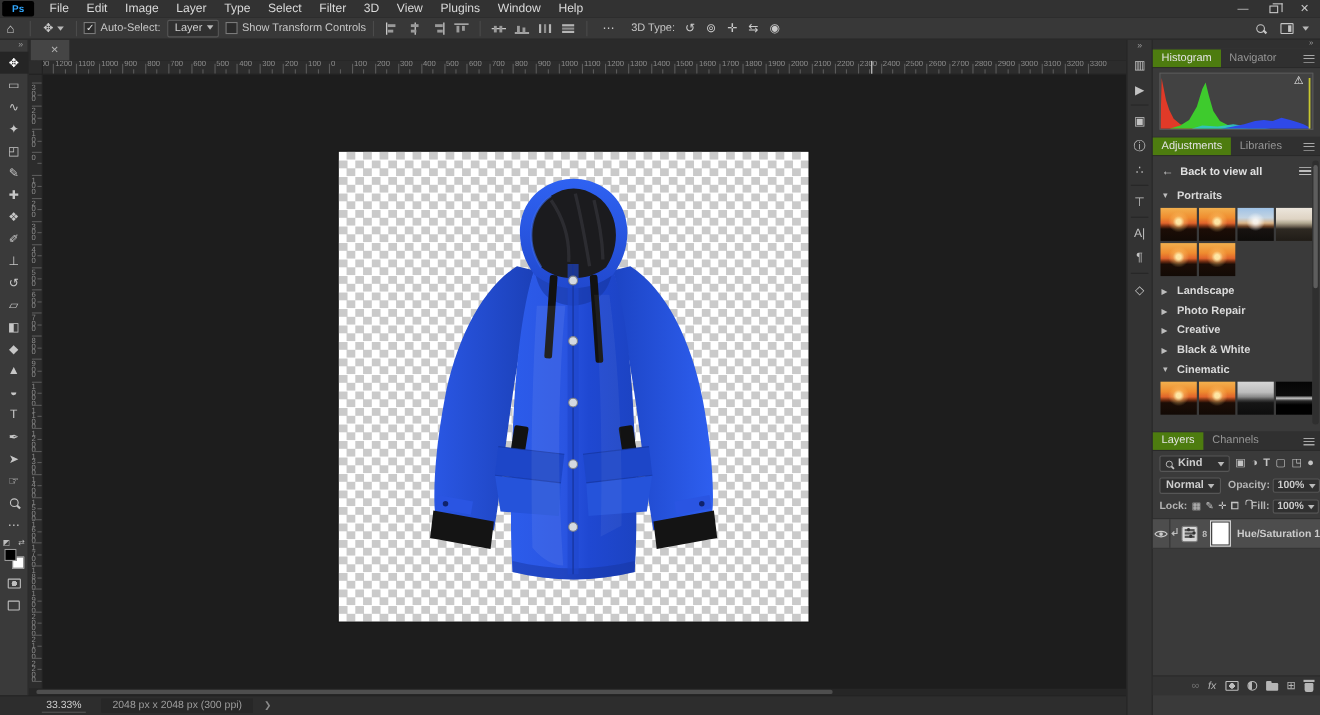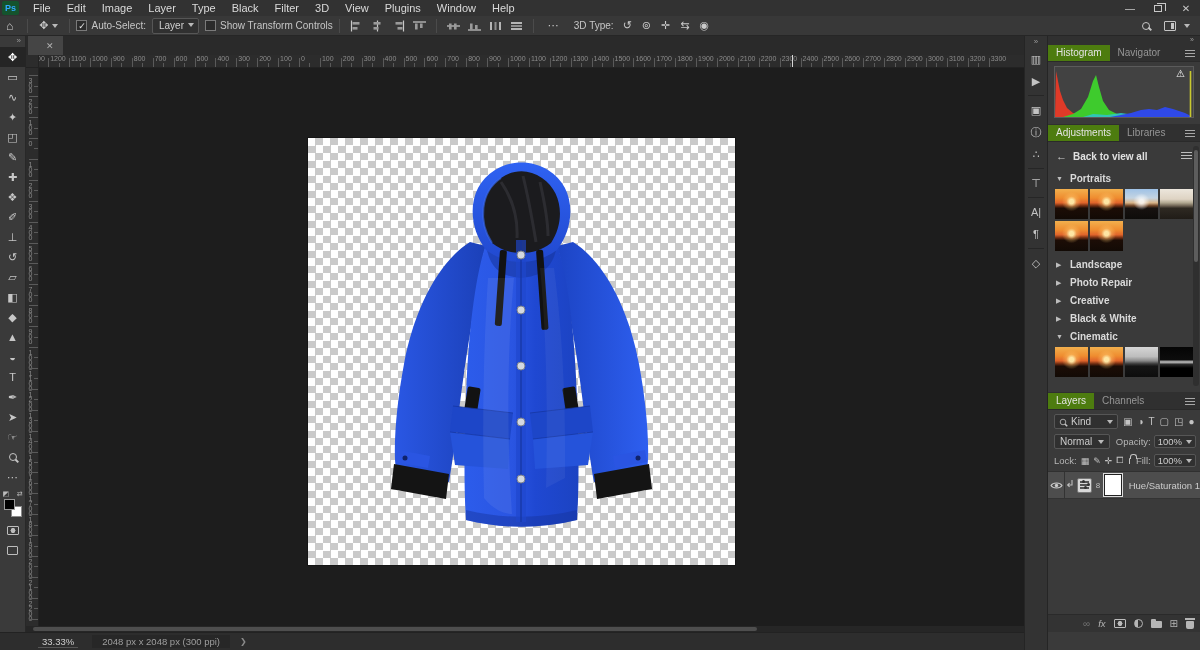--- a/index.html
+++ b/index.html
@@ -3,21 +3,21 @@
 <meta charset="utf-8">
 <style>
   * { margin:0; padding:0; box-sizing:border-box; }
   html,body { width:1200px; height:650px; overflow:hidden; background:#1e1e1e;
     font-family:"Liberation Sans","DejaVu Sans",sans-serif; -webkit-font-smoothing:antialiased; }
   .app { position:relative; width:1200px; height:650px; background:#1e1e1e; color:#cfcfcf; }
 
   
   .menubar { position:absolute; left:0; top:0; width:1200px; height:16px; background:#323232;
     display:flex; align-items:center; font-size:11px; color:#dadada; z-index:30; }
-  .ps-logo { width:17px; height:14px; margin:0 6px 0 2px; background:#14532d; color:#31a8ff;
+  .ps-logo { width:29px; height:14px; margin:0 6px 0 2px; background:#000000; color:#31a8ff;
     font-size:9px; font-weight:bold; display:flex; align-items:center; justify-content:center; border-radius:2px; }
   .menu-item { padding:0 8px; height:16px; line-height:16px; cursor:default; }
   .win-controls { margin-left:auto; display:flex; align-items:center; height:16px; }
   .win-btn { width:28px; height:16px; display:flex; align-items:center; justify-content:center;
     font-size:10px; color:#c8c8c8; }
   .restore-glyph { width:8px; height:7px; border:1px solid #c8c8c8; position:relative; }
   .restore-glyph:before { content:""; position:absolute; left:2px; top:-3px; width:8px; height:7px;
     border:1px solid #c8c8c8; border-left:none; border-bottom:none; }
 
   
@@ -119,21 +119,21 @@
   .thumb-cool { background:radial-gradient(circle at 50% 42%, rgba(255,255,255,.8) 0 8%, transparent 35%),
     linear-gradient(180deg,#9fc2e6 0%,#c4d4e2 30%,#d9b488 46%,#6a4226 56%,#171210 64%,#0e0c0a 100%); }
   .thumb-light { background:linear-gradient(180deg,#ece6dc 0%,#ded3c3 34%,#b4a globalization790 46%,#6e6354 56%,#2e2922 64%,#201c17 100%); }
   .thumb-light { background:linear-gradient(180deg,#ece6dc 0%,#ded3c3 34%,#b0a790 46%,#6e6354 56%,#2e2922 64%,#201c17 100%); }
   .thumb-bw { background:linear-gradient(180deg,#d6d6d6 0%,#bdbdbd 32%,#8a8a8a 46%,#3c3c3c 56%,#151515 64%,#0d0d0d 100%); }
   .thumb-dark { background:linear-gradient(180deg,#050505 0%,#0c0c0c 42%,#c7c7c7 50%,#2a2a2a 58%,#000 70%,#000 100%); }
   .adj-scroll { position:absolute; right:1px; top:4px; width:6px; height:240px; background:#2f2f2f; border-radius:3px; }
   .adj-scroll .sthumb { position:absolute; left:1px; top:4px; width:4px; height:112px; background:#5d5d5d; border-radius:2px; }
 
   .layers-body { position:relative; background:#3a3a3a; height:222px; }
-  .lrow { display:flex; align-items:center; font-size:10px; color:#cccccc; }
+  .lrow { display:flex; align-items:center; font-size:10px; color:#cccccc;font-weight:bold; }
   .filter-row { padding:4px 4px 3px 6px; }
   .kind-combo { display:flex; align-items:center; background:#303030; border:1px solid #565656; border-radius:2px;
     padding:1px 4px; width:64px; }
   .kind-combo .lbl { margin:0 auto 0 4px; }
   .ficon { margin-left:5px; color:#c3c3c3; font-size:10px; }
   .blend-row { padding:2px 4px 3px 6px; }
   .blend-select { background:#303030; border:1px solid #565656; border-radius:2px; padding:1px 5px; width:72px; display:flex; align-items:center; }
   .blend-select .lbl { margin-right:auto; }
   .mini-label { color:#b5b5b5; margin-left:6px; font-size:9.5px; }
   .val-box { background:#303030; border:1px solid #565656; border-radius:2px; padding:0 3px; margin-left:3px;
@@ -186,21 +186,21 @@
 <div class="app">
 
   <div class="menubar">
     <div class="ps-logo">Ps</div>
     <div id="menus" style="display:flex;">
         <div class="menu-item">File</div>
         <div class="menu-item">Edit</div>
         <div class="menu-item">Image</div>
         <div class="menu-item">Layer</div>
         <div class="menu-item">Type</div>
-        <div class="menu-item">Black</div>
+        <div class="menu-item">Select</div>
         <div class="menu-item">Filter</div>
         <div class="menu-item">3D</div>
         <div class="menu-item">View</div>
         <div class="menu-item">Plugins</div>
         <div class="menu-item">Window</div>
         <div class="menu-item">Help</div>
       </div>
     <div class="win-controls">
       <div class="win-btn">—</div>
       <div class="win-btn">

